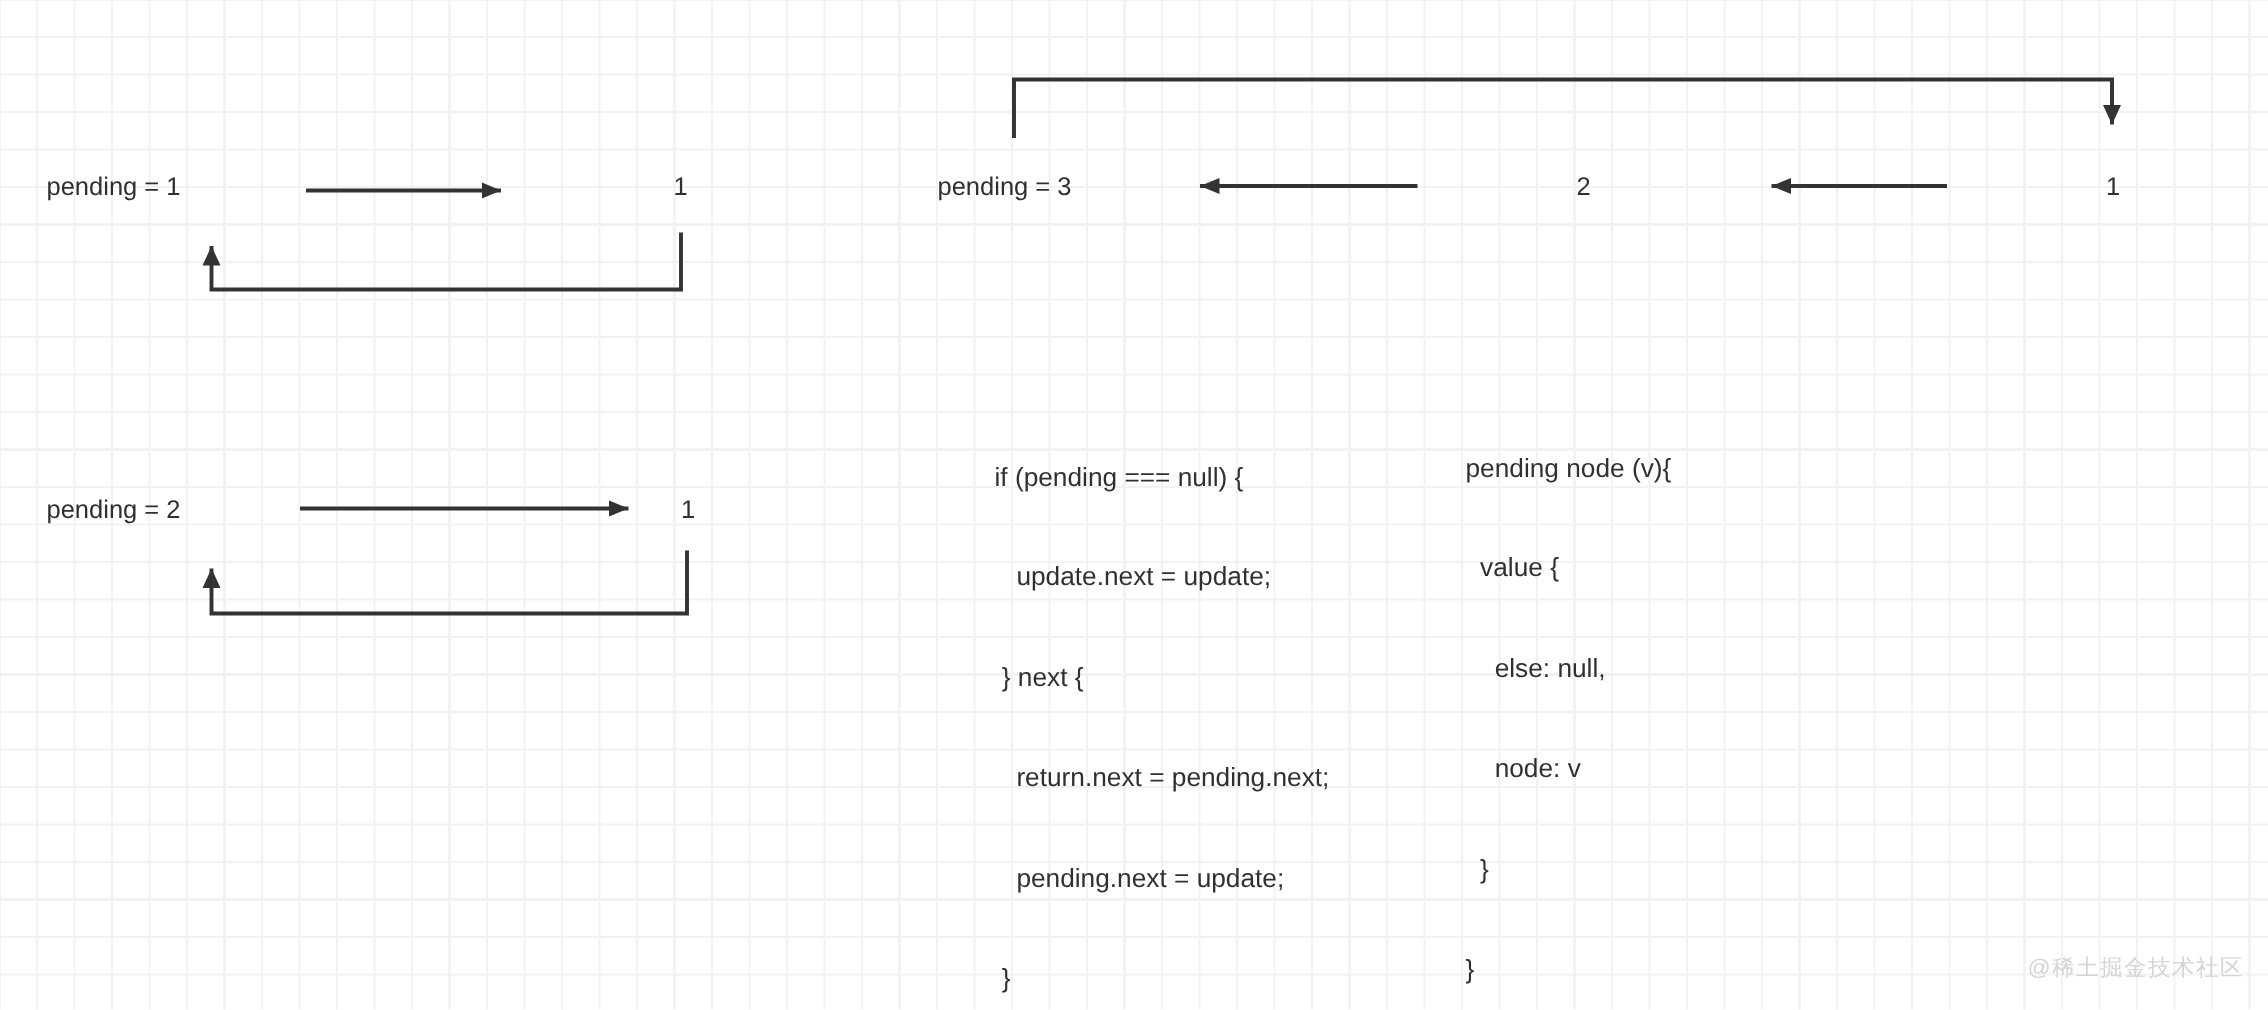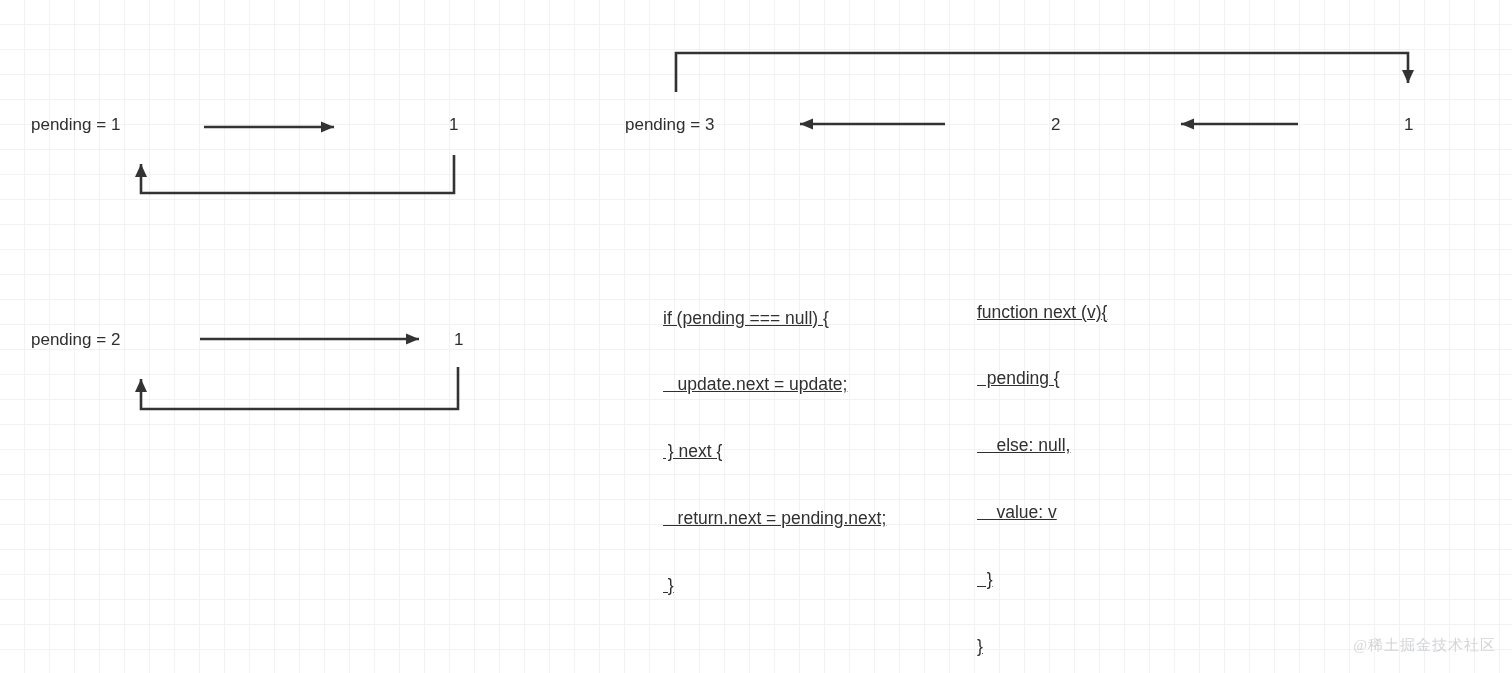--- a/index.html
+++ b/index.html
@@ -43,35 +43,35 @@
     white-space: pre;
   }
   .code {
     position: absolute;
     color: #303030;
     font-family: "Liberation Sans", sans-serif;
     font-size: 17.5px;
     line-height: 22.3px;
     white-space: pre;
   }
-  .code div { white-space: pre; text-decoration: underline; }
+  .code div { white-space: pre; }
   svg.layer {
     position: absolute;
     left: 0;
     top: 0;
     width: 1512px;
     height: 673px;
     pointer-events: none;
   }
   .watermark {
     position: absolute;
     right: 16px;
     bottom: 18px;
     color: #d2d4d7;
-    font-family: Liberation Serif, serif;
+    font-family: Liberation Sans, sans-serif;
     font-size: 15px;
     letter-spacing: 1px;
     white-space: pre;
   }
 </style>
 </head>
 <body>
 
 <div id="canvas">
 
@@ -116,29 +116,30 @@
 
   <div class="lbl" style="left:625px; top:115px;">pending = 3</div>
   <div class="node-num" style="left:1051px; top:115px;">2</div>
   <div class="node-num" style="left:1404px; top:115px;">1</div>
 
   <div class="code" style="left:663px; top:262px;">
     <div>if (pending === null) {</div>
     <div>   update.next = update;</div>
     <div> } next {</div>
     <div>   return.next = pending.next;</div>
+    <div>   pending.next = update;</div>
     <div> }</div>
     
   </div>
 
   <div class="code" style="left:977px; top:256px;">
-    <div>function next (v){</div>
-    <div>  pending {</div>
+    <div>pending node (v){</div>
+    <div>  value {</div>
     <div>    else: null,</div>
-    <div>    value: v</div>
+    <div>    node: v</div>
     <div>  }</div>
     <div>}</div>
     
     
     
     
     
     
     
     

